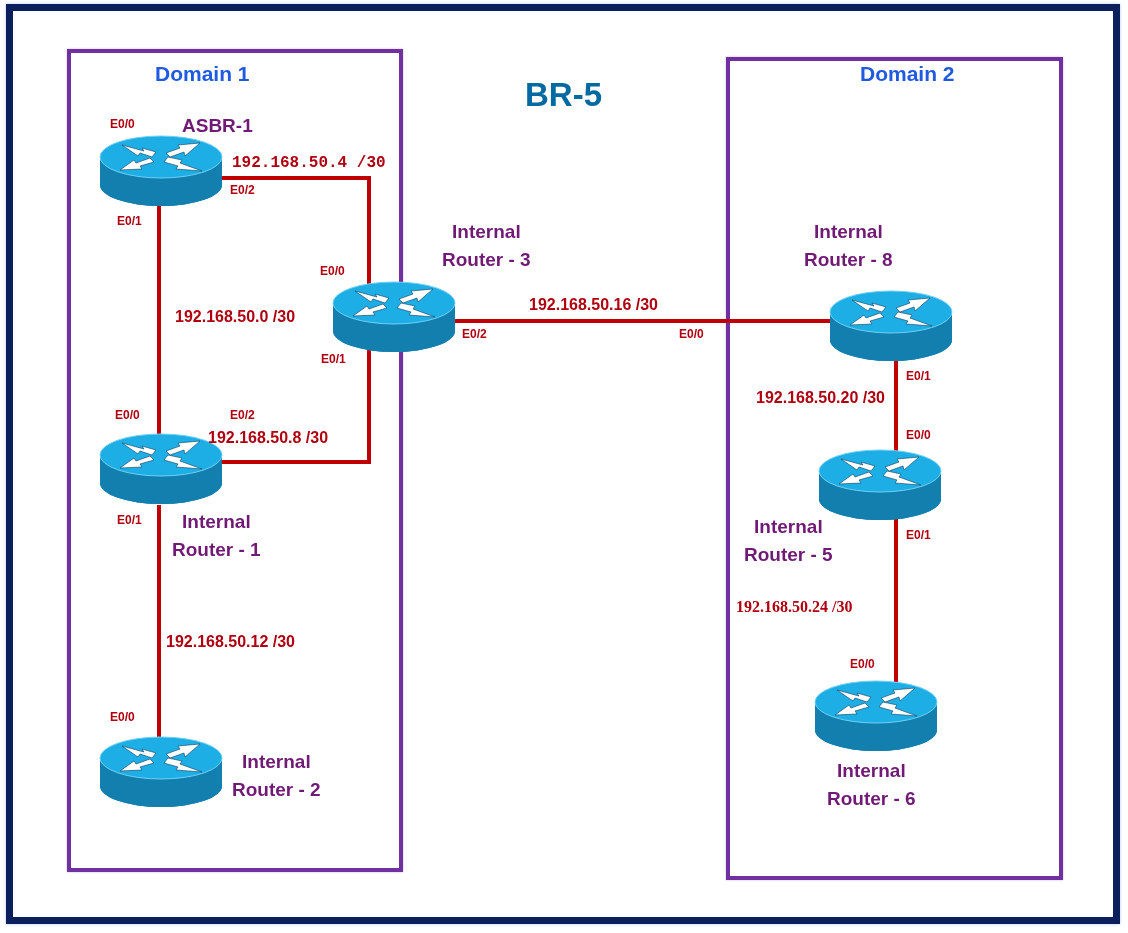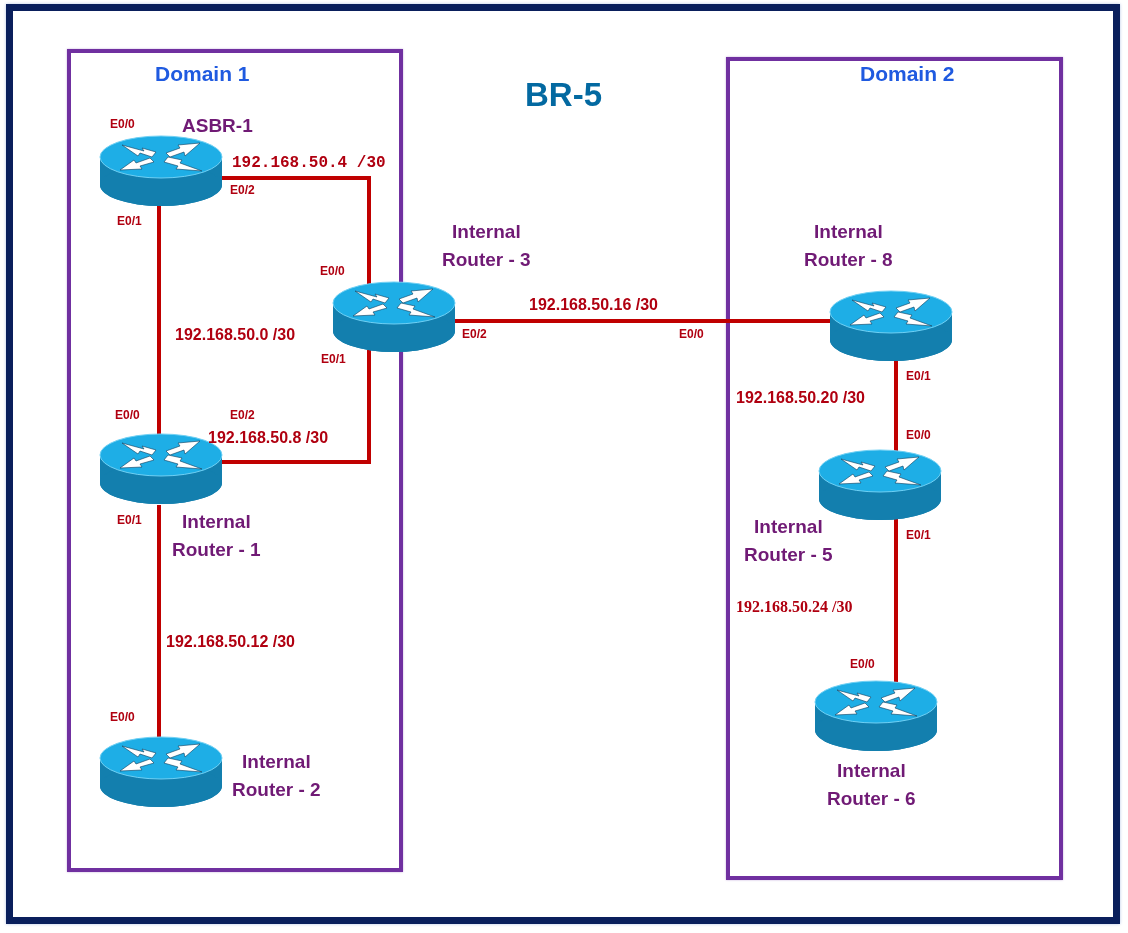--- a/index.html
+++ b/index.html
@@ -104,18 +104,18 @@
 <div class="lbl iface" style="left:115px; top:408px;">E0/0</div>
 <div class="lbl iface" style="left:230px; top:408px;">E0/2</div>
 <div class="lbl iface" style="left:117px; top:513px;">E0/1</div>
 <div class="lbl iface" style="left:110px; top:710px;">E0/0</div>
 <div class="lbl iface" style="left:906px; top:369px;">E0/1</div>
 <div class="lbl iface" style="left:906px; top:428px;">E0/0</div>
 <div class="lbl iface" style="left:906px; top:528px;">E0/1</div>
 <div class="lbl iface" style="left:850px; top:657px;">E0/0</div>
 
 <div class="lbl subnet" style="left:232px; top:154px;font-family:Liberation Mono, monospace;">192.168.50.4 /30</div>
-<div class="lbl subnet" style="left:175px; top:326px;">192.168.50.0 /30</div>
+<div class="lbl subnet" style="left:175px; top:308px;">192.168.50.0 /30</div>
 <div class="lbl subnet" style="left:208px; top:429px;">192.168.50.8 /30</div>
 <div class="lbl subnet" style="left:166px; top:633px;text-align:right;">192.168.50.12 /30</div>
 <div class="lbl subnet" style="left:529px; top:296px;">192.168.50.16 /30</div>
-<div class="lbl subnet" style="left:736px; top:389px;">192.168.50.20 /30</div>
+<div class="lbl subnet" style="left:756px; top:389px;">192.168.50.20 /30</div>
 <div class="lbl subnet" style="left:736px; top:598px;font-family:Liberation Serif, serif;">192.168.50.24 /30</div>
 
 </body></html>

